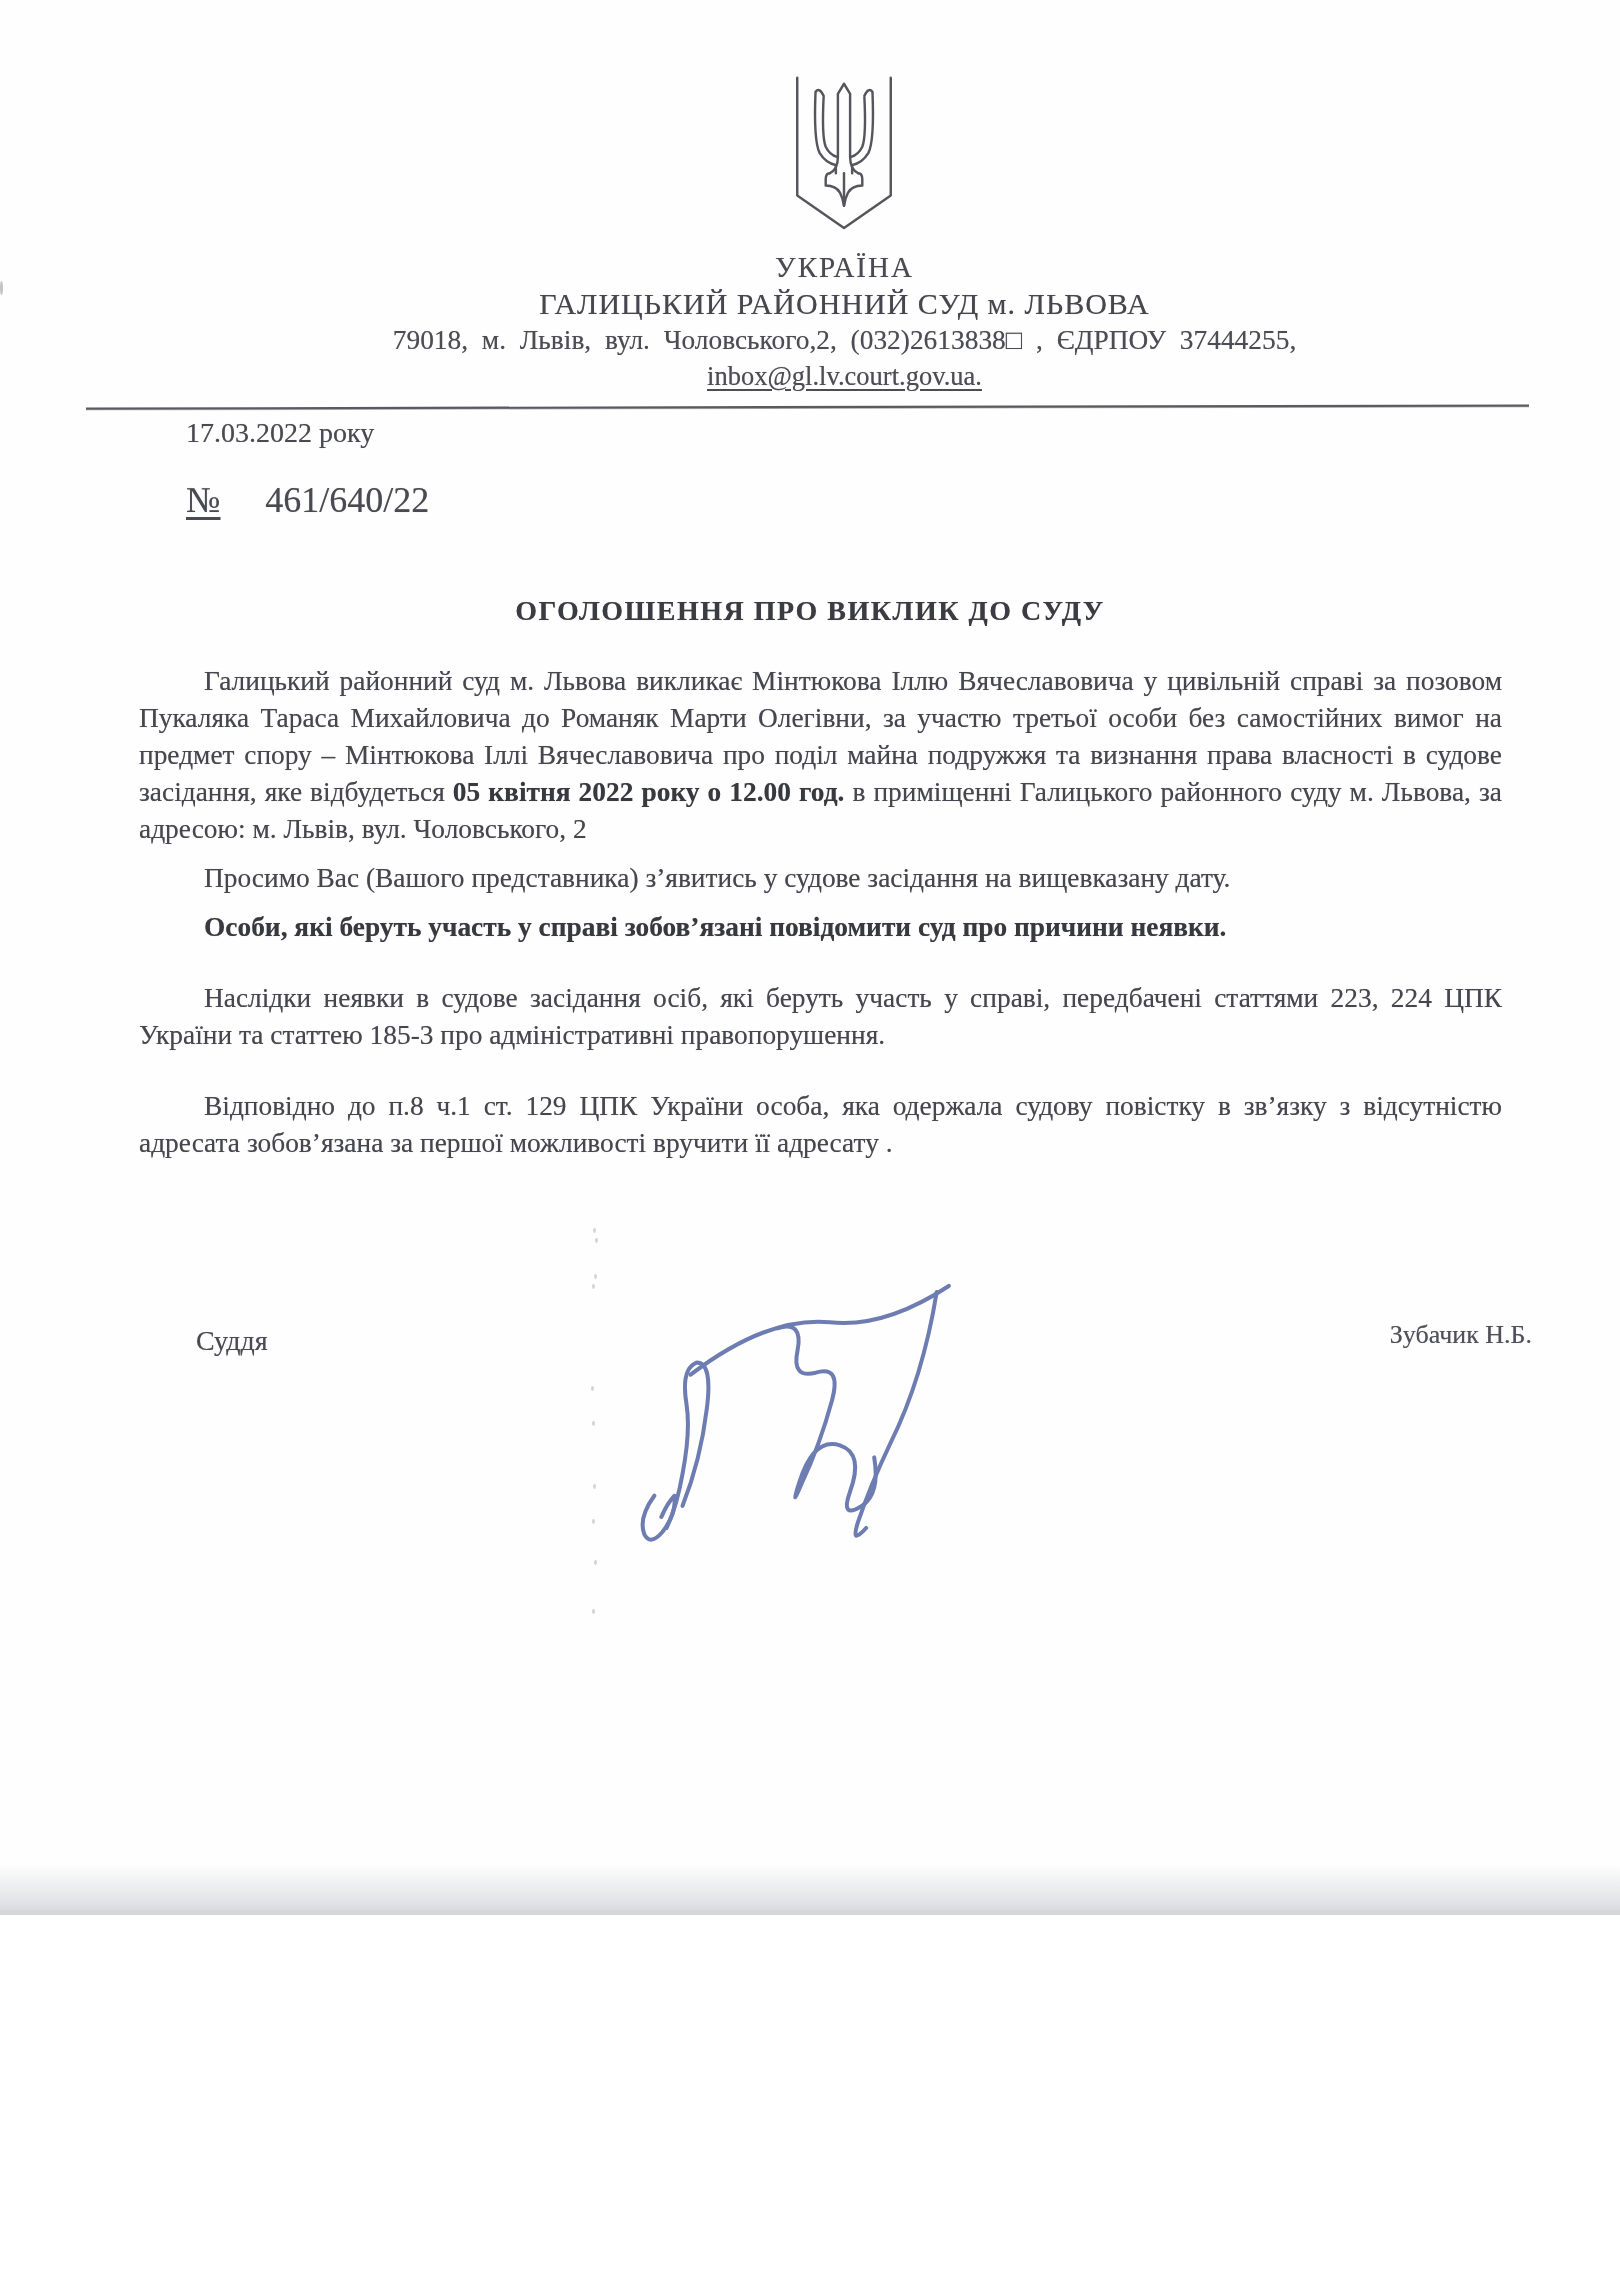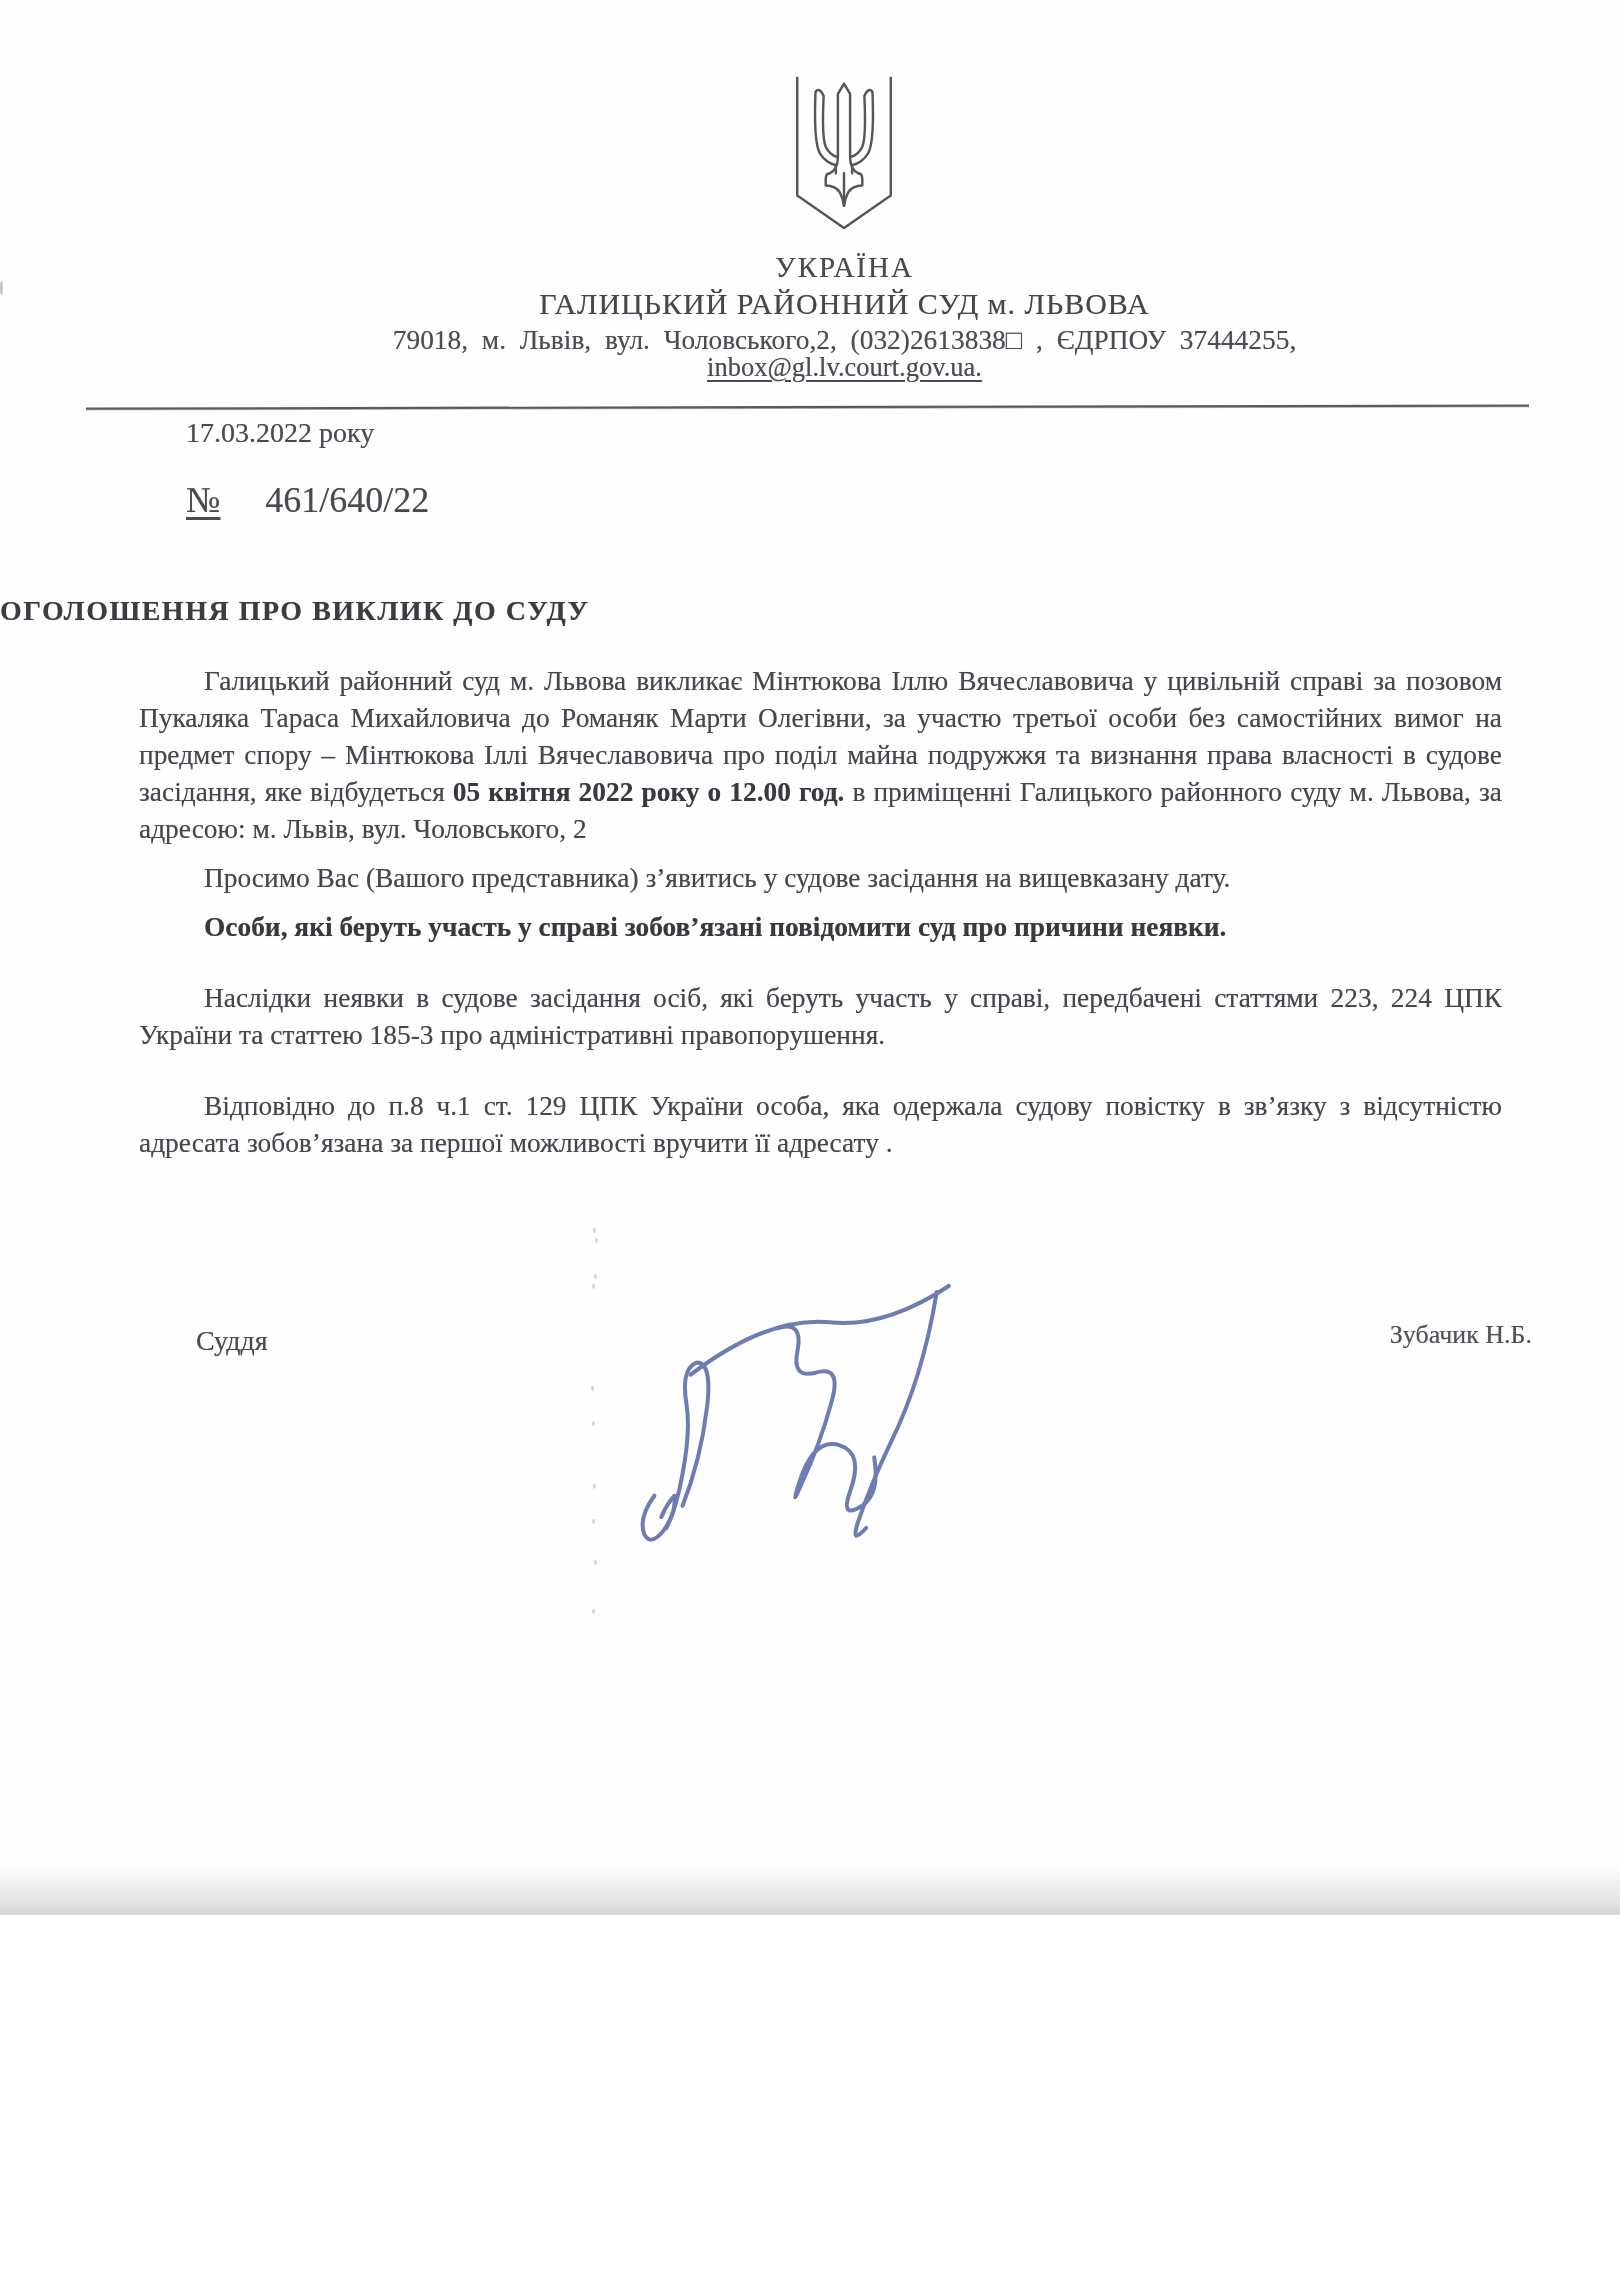--- a/index.html
+++ b/index.html
@@ -12,39 +12,39 @@
     color:#45454c;
   }
   .scan-text{ text-shadow:0 0 0.7px rgba(70,70,82,.55); }
 
   
   .header{ position:absolute; left:69px; right:0; top:0; text-align:center; }
   .emblem{ position:absolute; left:783px; top:71px; width:122px; height:178px; }
   .country{ position:absolute; left:0; right:0; top:251px; font-size:29px; letter-spacing:2px; color:#4a4a52;}
   .court-name{ position:absolute; left:0; right:0; top:287px; font-size:30px; letter-spacing:1px; color:#46464e;}
   .address-line{ position:absolute; left:0; right:0; top:325px; font-size:27.4px; word-spacing:6.9px; color:#4c4c55;}
-  .email-line{ position:absolute; left:0; right:0; top:352px; font-size:26.5px; color:#4c4c55; }
+  .email-line{ position:absolute; left:0; right:0; top:361px; font-size:26.5px; color:#4c4c55; }
   .email-line span{ text-decoration:underline; text-underline-offset:3.9px; }
 
   .rule{
     position:absolute; left:86px; top:406px; width:1443px; height:2.9px;
     background:linear-gradient(to bottom,#5a5a60 55%, rgba(120,120,130,.35));
     transform:rotate(-0.12deg);
   }
 
   
   .date-line{ position:absolute; left:186px; top:417px; font-size:28px; color:#4a4a52;}
   .case-line{ position:absolute; left:186px; top:479px; font-size:36px; color:#4a4a52;}
   .case-line .no-label{ text-decoration:underline; text-underline-offset:4.9px;}
   .case-line .no-value{ margin-left:45px; }
 
   
   .doc-title{
     position:absolute; left:0; right:0; top:595px;
-    text-align:left; font-size:28px; font-weight:bold;
+    text-align:center; font-size:28px; font-weight:bold;
     letter-spacing:1.5px; color:#3b3b42;
   }
 
   
   .doc-body{
     position:absolute; left:127px; top:651px; width:1387px;
     font-size:27.4px; line-height:37px; text-align:justify; color:#46464e;
   }
   .doc-body p{ margin:12px; text-indent:65px; }
   .doc-body p.gap{ margin-top:34px; }

